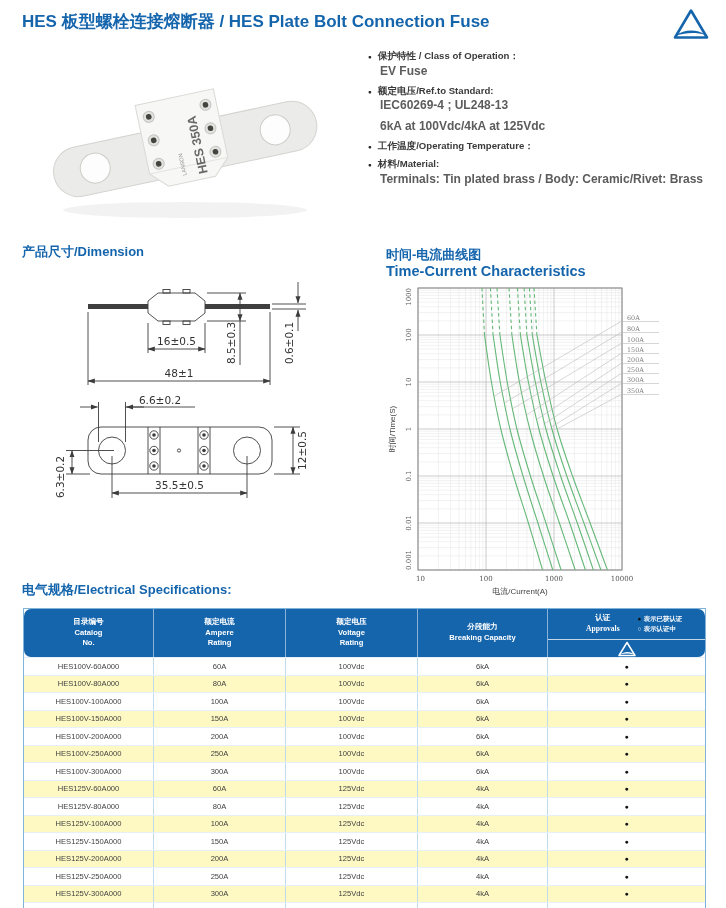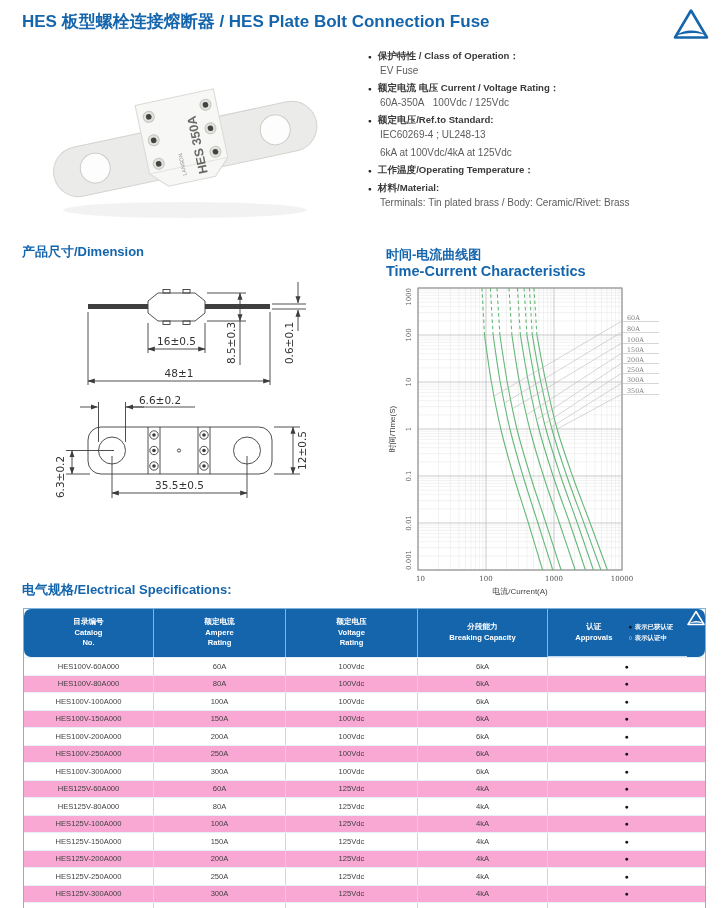--- a/index.html
+++ b/index.html
@@ -6,48 +6,48 @@
   .page{position:relative;width:726px;height:908px;background:#fff;overflow:hidden;
         font-family:"Liberation Sans",sans-serif;}
   .title{position:absolute;left:22px;top:10px;font-size:17px;font-weight:bold;color:#1565ad;margin:0;}
   .logo{position:absolute;right:16px;top:7px;width:38px;height:34px;}
   .photo{position:absolute;left:25px;top:58px;}
   .features{position:absolute;left:367px;top:50px;width:352px;list-style:none;margin:0;padding:0;}
   .feat{margin-bottom:5px;}
   .feat-head{display:flex;font-weight:bold;font-size:9.6px;color:#3a3a3a;line-height:1.35;}
   .dot::before{content:"●";}
   .dot{font-size:6.3px;margin:3px 6px 0 1px;color:#2b2b2b;}
-  .feat-val{margin-left:13px;font-size:10px;color:#5c5c5c;line-height:1.3;margin-top:1px;}
+  .feat-val{margin-left:13px;font-size:12px;color:#5c5c5c;line-height:1.3;margin-top:1px;font-weight:bold;}
   .sec-title{position:absolute;font-size:13px;font-weight:bold;color:#1565ad;}
   #dim-title{left:22px;top:243px;}
   #chart-title{left:386px;top:248px;line-height:1.15;}
   #chart-title .en{font-size:14.5px;}
   #elec-title{left:22px;top:581px;}
   .drawing{position:absolute;}
   #draw-side{left:40px;top:270px;}
   #draw-top{left:30px;top:392px;}
   .dim-text{font-size:10.5px;fill:#333;font-family:"DejaVu Sans",sans-serif;}
   .chart{position:absolute;left:365px;top:285px;}
   .spec-table{position:absolute;left:23px;top:608px;width:681px;border:1px solid #7fb3d9;background:#fff;}
   .thead{display:flex;background:#1565ad;color:#fff;height:48px;border-radius:7px;}
   .th{box-sizing:border-box;display:flex;align-items:center;justify-content:center;text-align:center;
       font-size:7.6px;font-weight:bold;line-height:1.4;white-space:pre-line;
       border-right:1px solid rgba(255,255,255,.5);}
   .c0{width:130px;}.c1{width:132px;}.c2{width:132px;}.c3{width:130px;}
-  .th-app{display:flex;flex-direction:row;flex:1;box-sizing:border-box;}
+  .th-app{display:flex;flex-direction:column;flex:1;box-sizing:border-box;font-family:Liberation Serif, serif;}
   .appr-top{flex:1;display:flex;align-items:center;justify-content:center;
             border-bottom:1px solid rgba(255,255,255,.75);}
   .appr-name{width:64px;text-align:center;font-size:7.6px;font-weight:bold;white-space:pre-line;line-height:1.4;}
   .legend{font-size:6.4px;line-height:1.6;text-align:left;font-weight:bold;}
   .legend .sym{display:inline-block;width:9px;text-align:center;}
   .sym-filled{color:#111417;}
   .sym-open{color:#ffffff;}
   .appr-logo{height:17px;display:flex;align-items:center;justify-content:center;}
   .tr{display:flex;height:16.5px;border-top:1px solid #e6f0f8;background:#fff;justify-content:space-between;}
-  .tr.alt{background:#f9a8d4;}
+  .tr.alt{background:#fef9c3;}
   .td{box-sizing:border-box;display:flex;align-items:center;justify-content:center;
       font-size:7.6px;color:#3f3f3f;border-right:1px solid #c2dbec;}
   .td.c4{flex:1;border-right:none;font-size:7px;color:#101316;}
 </style>
 </head>
 <body>
 
 <div class="page">
 
   <h1 class="title">HES 板型螺栓连接熔断器 / HES Plate Bolt Connection Fuse</h1>
@@ -88,27 +88,20 @@
     </svg>
   </div>
 
   <ul class="features">
     <li class="feat">
       <div class="feat-head">
           <span class="dot"></span>
           <span>保护特性 / Class of Operation：</span>
         </div>
       <div class="feat-val">EV Fuse</div>
-    </li>
-    <li class="feat">
-      <div class="feat-head">
-          <span class="dot"></span>
-          <span>额定电流 电压 Current / Voltage Rating：</span>
-        </div>
-      <div class="feat-val">60A-350A&nbsp;&nbsp;&nbsp;100Vdc / 125Vdc</div>
     </li>
     <li class="feat">
       <div class="feat-head">
           <span class="dot"></span>
           <span>额定电压/Ref.to Standard:</span>
         </div>
       <div class="feat-val">IEC60269-4 ; UL248-13</div>
     </li>
     <li class="feat">
       <div class="feat-val">6kA at 100Vdc/4kA at 125Vdc</div>

